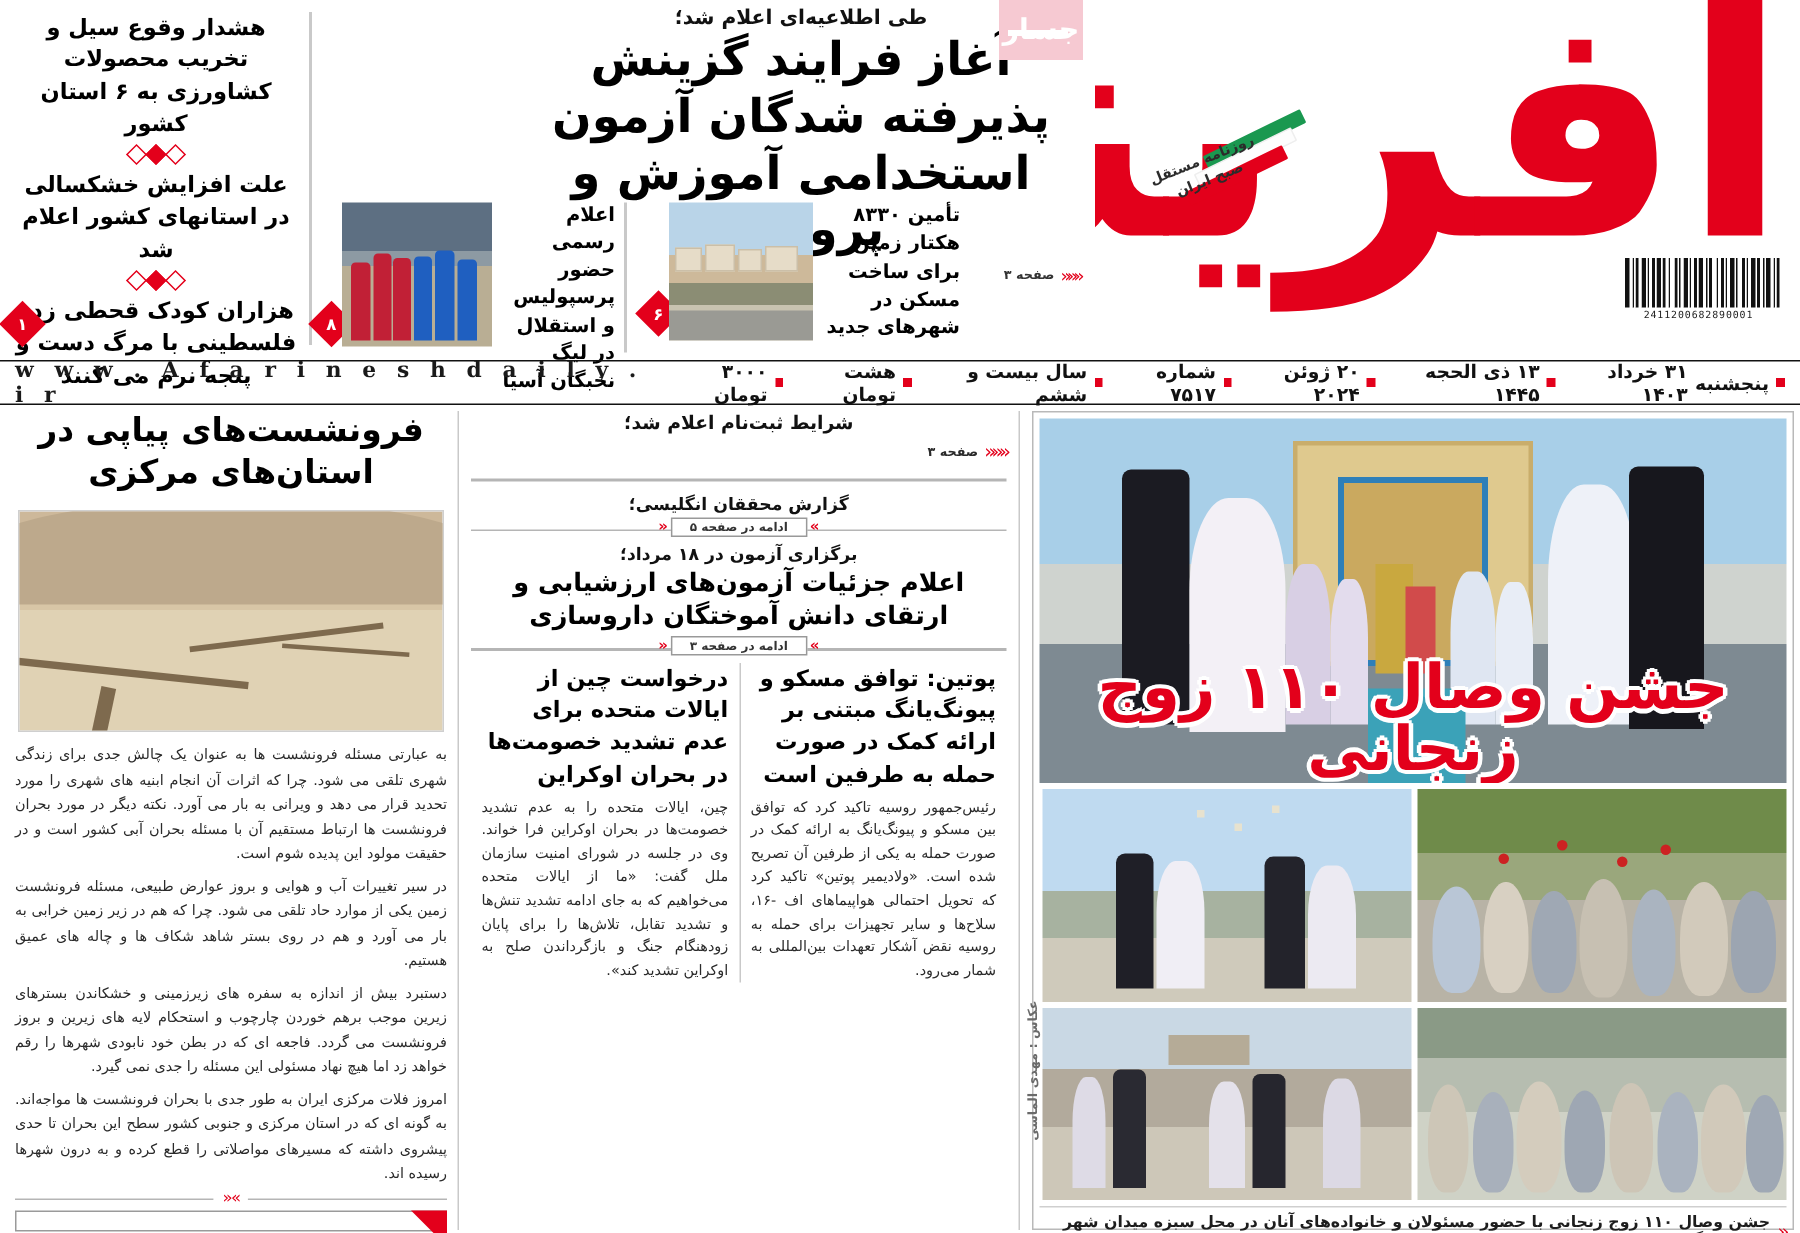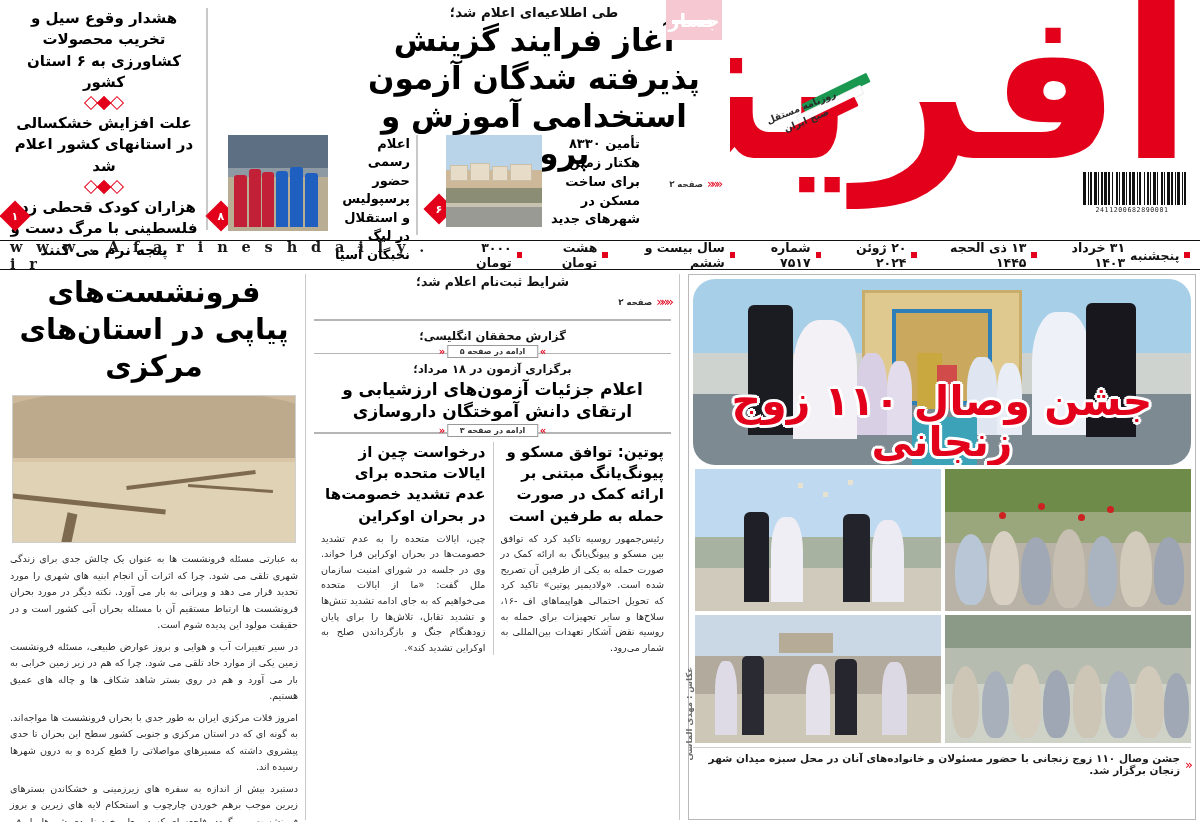--- a/index.html
+++ b/index.html
@@ -135,22 +135,22 @@
   .infobar .meta .sq { width: 6px; height: 6px; background: #e3001b; display: inline-block; }
 
   
   .body { position: absolute; left: 0; top: 272px; width: 1200px; height: 550px; }
 
   
   .photopkg {
     position: absolute; right: 4px; top: 2px; width: 508px; height: 546px;
     border: 1px solid #b9b9b9; padding: 4px; background: #fff;
   }
-  .pp-main { position: relative; width: 100%; height: 186px; overflow: hidden;
-    background: linear-gradient(#a8cfe8 0 40%, #cfd3cf 40% 62%, #7e8a92 62% 100%); border-radius: 22px; }
+  .pp-main { position: relative; width: 100%; height: 243px; overflow: hidden;
+    background: linear-gradient(#a8cfe8 0 40%, #cfd3cf 40% 62%, #7e8a92 62% 100%); }
   .pp-overlay {
     position: absolute; left: 0; right: 0; bottom: 2px; text-align: center;
     font-size: 41px; font-weight: bold; color: #e3001b;
     text-shadow: -2px -2px 0 #fff, 2px -2px 0 #fff, -2px 2px 0 #fff, 2px 2px 0 #fff,
                   0 3px 0 #fff, 3px 0 0 #fff, -3px 0 0 #fff, 0 -3px 0 #fff;
     letter-spacing: -2px; line-height: 1;
   }
   .pp-row { display: flex; gap: 4px; margin-top: 4px; }
   .pp-cell { position: relative; overflow: hidden; }
   .pp-a { width: 246px; height: 142px; background: linear-gradient(#6f8b4a 0 30%, #9aa77c 30% 52%, #b8b3a6 52% 100%); }
@@ -199,21 +199,21 @@
   .sub-title.small { font-size: 17px; }
 
   .mid-bottom { display: flex; gap: 0; direction: rtl; margin-top: 6px; }
   .mb-col { width: 50%; padding: 0 7px; text-align: right; }
   .mb-col:first-child { border-left: 1.5px solid #c9c9c9; }
   .mb-head { font-size: 15px; font-weight: bold; line-height: 1.42; letter-spacing: -0.5px; text-align: right; margin-bottom: 4px; }
   .mb-body { font-size: 9.6px; line-height: 1.62; text-align: justify; color: #2a2a2a; }
 
   
   .leftcol { position: absolute; left: 4px; top: 2px; width: 300px; height: 546px; padding: 0 6px; }
-  .lc-title { font-size: 29px; font-weight: bold; text-align: center; line-height: 1.28; letter-spacing: -1px; color: #000; }
+  .lc-title { font-size: 22px; font-weight: bold; text-align: center; line-height: 1.28; letter-spacing: -1px; color: #000; }
   .lc-pic {
     margin: 10px 2px 8px; height: 148px; position: relative; overflow: hidden;
     background: linear-gradient(#cdb89a 0 18%, #d8c6a6 18% 45%, #e0d2b4 45% 100%);
     border: 1px solid #cfcfcf;
   }
   .lc-pic .hill { position: absolute; left: -10%; top: -6%; width: 120%; height: 48%;
     background: #bda98c; border-radius: 50% 50% 0 0; }
   .lc-pic .crack { position: absolute; background: #7e6a4e; }
   .lc-body { font-size: 9.6px; line-height: 1.72; text-align: justify; color: #2a2a2a; }
   .lc-body p { margin-bottom: 5px; }
@@ -510,22 +510,22 @@
       <div class="lc-pic">
         <div class="hill"></div>
         <span class="crack" style="left:-4%;top:72%;width:58%;height:5px;transform:rotate(6deg)"></span>
         <span class="crack" style="left:40%;top:56%;width:46%;height:4px;transform:rotate(-7deg)"></span>
         <span class="crack" style="left:18%;top:80%;width:10px;height:34px;transform:rotate(12deg)"></span>
         <span class="crack" style="left:62%;top:62%;width:30%;height:3px;transform:rotate(4deg)"></span>
       </div>
       <div class="lc-body rtl">
         <p>به عبارتی مسئله فرونشست ها به عنوان یک چالش جدی برای زندگی شهری تلقی می شود. چرا که اثرات آن انجام ابنیه های شهری را مورد تحدید قرار می دهد و ویرانی به بار می آورد. نکته دیگر در مورد بحران فرونشست ها ارتباط مستقیم آن با مسئله بحران آبی کشور است و در حقیقت مولود این پدیده شوم است.</p>
         <p>در سیر تغییرات آب و هوایی و بروز عوارض طبیعی، مسئله فرونشست زمین یکی از موارد حاد تلقی می شود. چرا که هم در زیر زمین خرابی به بار می آورد و هم در روی بستر شاهد شکاف ها و چاله های عمیق هستیم.</p>
+        <p>دستبرد بیش از اندازه به سفره های زیرزمینی و خشکاندن بسترهای زیرین موجب برهم خوردن چارچوب و استحکام لایه های زیرین و بروز فرونشست می گردد. فاجعه ای که در بطن خود نابودی شهرها را رقم خواهد زد اما هیچ نهاد مسئولی این مسئله را جدی نمی گیرد.</p>
         <p>امروز فلات مرکزی ایران به طور جدی با بحران فرونشست ها مواجه‌اند. به گونه ای که در استان مرکزی و جنوبی کشور سطح این بحران تا حدی پیشروی داشته که مسیرهای مواصلاتی را قطع کرده و به درون شهرها رسیده اند.</p>
-        <p>دستبرد بیش از اندازه به سفره های زیرزمینی و خشکاندن بسترهای زیرین موجب برهم خوردن چارچوب و استحکام لایه های زیرین و بروز فرونشست می گردد. فاجعه ای که در بطن خود نابودی شهرها را رقم خواهد زد اما هیچ نهاد مسئولی این مسئله را جدی نمی گیرد.</p>
       </div>
       <div class="lc-sep">
         <span class="mark">»«</span>
       </div>
       <div class="lc-promo">
         <div class="flag"></div>
 
       </div>
     </div>
   </div>

